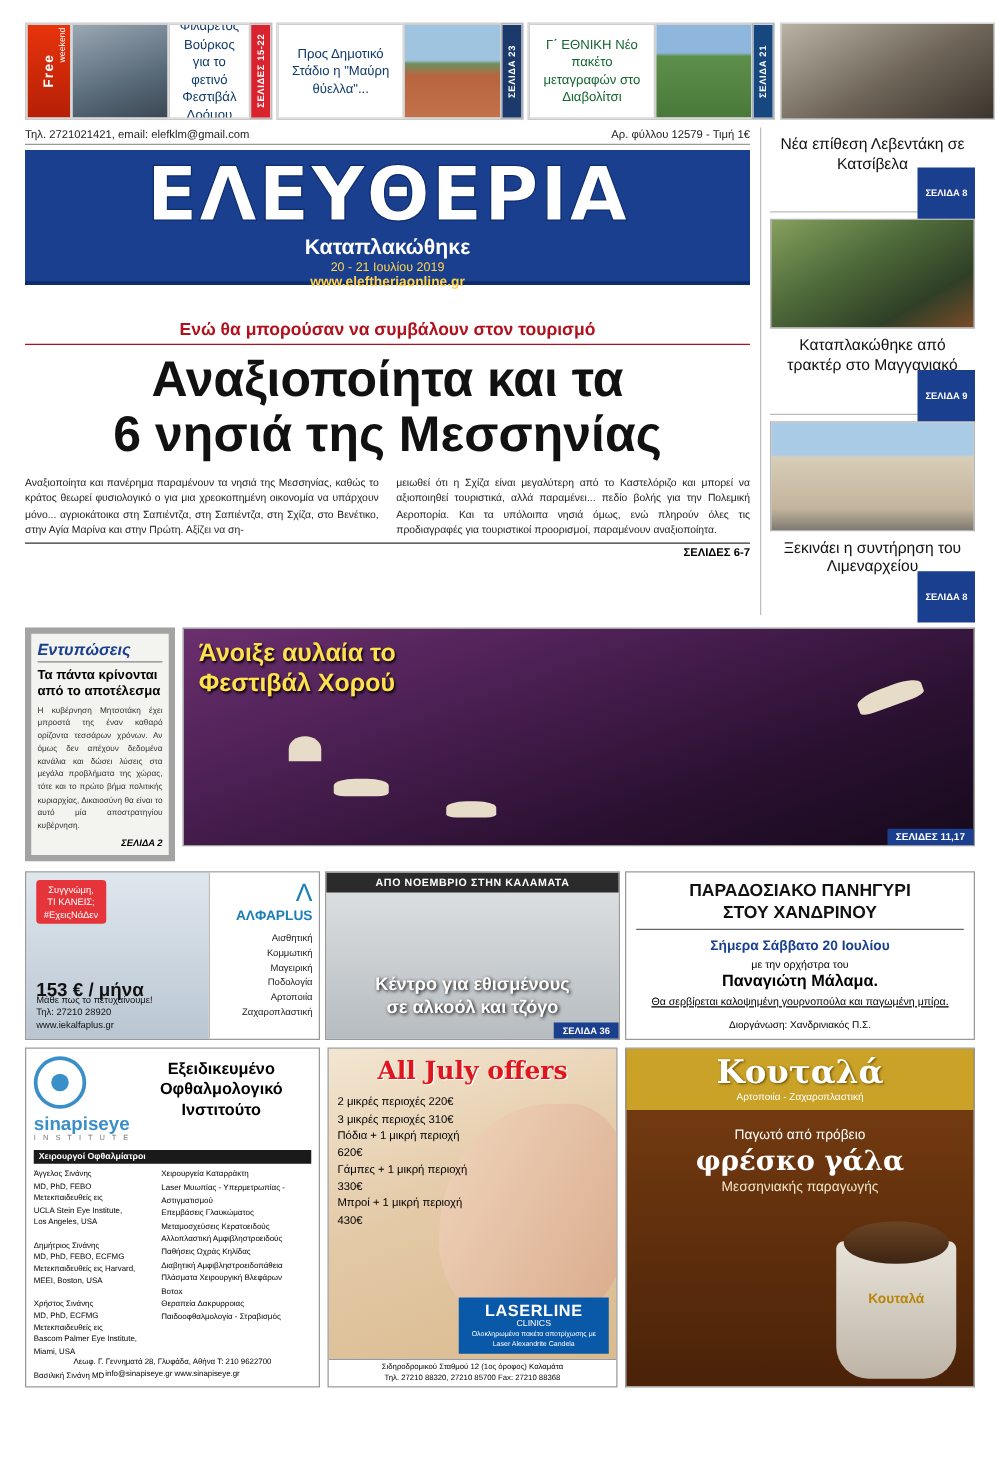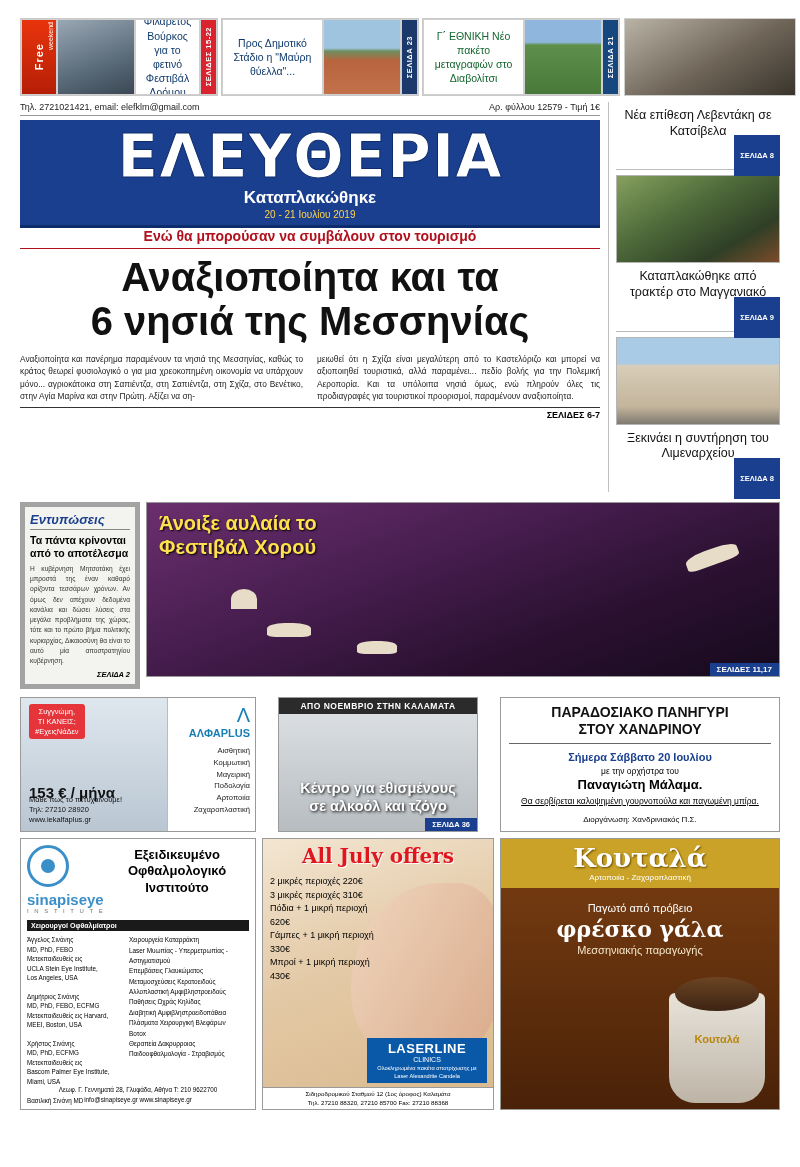--- a/index.html
+++ b/index.html
@@ -41,21 +41,21 @@
 
   .masthead { background: #1a3f8f; position: relative; height: 108px; padding: 6px 0 0 0;
               border-bottom: 3px solid #0d2c6b; }
   .mast-title { text-align: center; font-family: "DejaVu Sans", sans-serif; font-weight: bold;
                 font-size: 60px; color: #fff; letter-spacing: 1px; line-height: 1;
                 -webkit-text-stroke: 1px #0d2c6b; }
   .mast-sub { text-align: center; color: #fff; font-size: 17px; font-weight: bold; margin-top: 2px; }
   .mast-date { text-align: center; color: #ffd34d; font-size: 10px; margin-top: 1px; }
   .mast-url { text-align: center; color: #ffd34d; font-size: 11px; font-weight: bold; }
 
-  .kicker { text-align: center; font-size: 14px; color: #b0111c; font-weight: bold; margin: 0 0 3px;
+  .kicker { text-align: center; font-size: 14px; color: #b0111c; font-weight: bold; margin: 27px 0 3px;
             border-bottom: 1px solid #b0111c; padding-bottom: 4px; }
   .headline { text-align: center; font-size: 40px; font-weight: bold; line-height: 1.1; color: #111; margin: 6px 0 10px; }
 
   .lead { display: flex; gap: 14px; font-size: 8.3px; line-height: 1.5; color: #222; text-align: justify; }
   .lead p { flex: 1; }
   .pagesref { text-align: right; font-size: 9px; font-weight: bold; border-top: 1px solid #333; margin-top: 4px; padding-top: 2px; }
 
   
   .rc-photo { height: 88px; background: linear-gradient(160deg,#c9c2b8,#7e7468 60%,#4d463d);
               border: 1px solid #b5b5b5; }
@@ -74,21 +74,21 @@
   .imp-body { font-size: 6.6px; line-height: 1.55; text-align: justify; color: #333; }
   .imp-page { text-align: right; font-size: 7.5px; font-weight: bold; font-style: italic; margin-top: 4px; }
 
   .dance { flex: 1; position: relative; border: 1px solid #999;
            background: linear-gradient(160deg,#6b2f6e 0%,#4a1f52 35%,#2a1030 70%,#160a1c 100%); overflow: hidden; height: 175px; }
   .dance-h { position: absolute; top: 8px; left: 12px; color: #ffe14d; font-size: 20px; font-weight: bold; line-height: 1.2; text-shadow: 1px 1px 2px #000; }
   .dance-pg { position: absolute; right: 0; bottom: 0; background: #1a3f8f; color: #fff; font-size: 8px; padding: 2px 7px; font-weight: bold; }
   .dance-f { position: absolute; background: #e7dcc8; border-radius: 40% 40% 20% 20%; }
 
   
-  .adsrow { display: flex; gap: 22px; margin-top: 8px; }
+  .adsrow { display: flex; gap: 4px; margin-top: 8px; }
   .ad { border: 1px solid #9a9a9a; position: relative; overflow: hidden; background: #fff; }
   .ad1 { flex: 0 0 236px; height: 135px; background: linear-gradient(180deg,#dfe7ee,#b9c6d2); }
   .ad1 .tag { position: absolute; top: 6px; left: 8px; background: #e6343b; color: #fff; font-size: 7.5px; padding: 3px 6px; border-radius: 3px; line-height: 1.3; text-align: center; }
   .ad1 .price { position: absolute; left: 8px; bottom: 30px; font-size: 15px; font-weight: bold; color: #111; }
   .ad1 .lines { position: absolute; left: 8px; bottom: 6px; font-size: 7.5px; line-height: 1.35; color: #111; }
   .ad1 .right { position: absolute; right: 0; top: 0; bottom: 0; width: 88px; background: #fff; border-left: 1px solid #bbb; padding: 6px 5px; }
   .ad1 .brand { font-size: 11px; font-weight: bold; color: #1a7fb5; text-align: right; }
   .ad1 .svc { font-size: 7.6px; line-height: 1.55; margin-top: 6px; color: #222; text-align: right; }
 
   .ad2 { flex: 1; height: 135px; background: linear-gradient(180deg,#dfe3e6,#b7bcc0); }
@@ -195,20 +195,21 @@
 
       <div class="infoline">
         <span>Τηλ. 2721021421, email: elefklm@gmail.com</span>
         <span>Αρ. φύλλου 12579  -  Τιμή 1€</span>
       </div>
 
       <div class="masthead">
         <div class="mast-title">ΕΛΕΥΘΕΡΙΑ</div>
         <div class="mast-sub">Καταπλακώθηκε</div>
         <div class="mast-date">20 - 21 Ιουλίου 2019</div>
+        <div class="mast-url">www.eleftheriaonline.gr</div>
       </div>
 
       <div class="kicker">Ενώ θα μπορούσαν να συμβάλουν στον τουρισμό</div>
       <div class="headline">
         <div>Αναξιοποίητα και τα</div>
         <div>6 νησιά της Μεσσηνίας</div>
       </div>
 
       <div class="lead">
         <p>Αναξιοποίητα και πανέρημα παραμένουν τα νησιά της Μεσσηνίας, καθώς το κράτος θεωρεί φυσιολογικό ο για μια χρεοκοπημένη οικονομία να υπάρχουν μόνο... αγριοκάτοικα στη Σαπιέντζα, στη Σαπιέντζα, στη Σχίζα, στο Βενέτικο, στην Αγία Μαρίνα και στην Πρώτη. Αξίζει να ση-</p>

